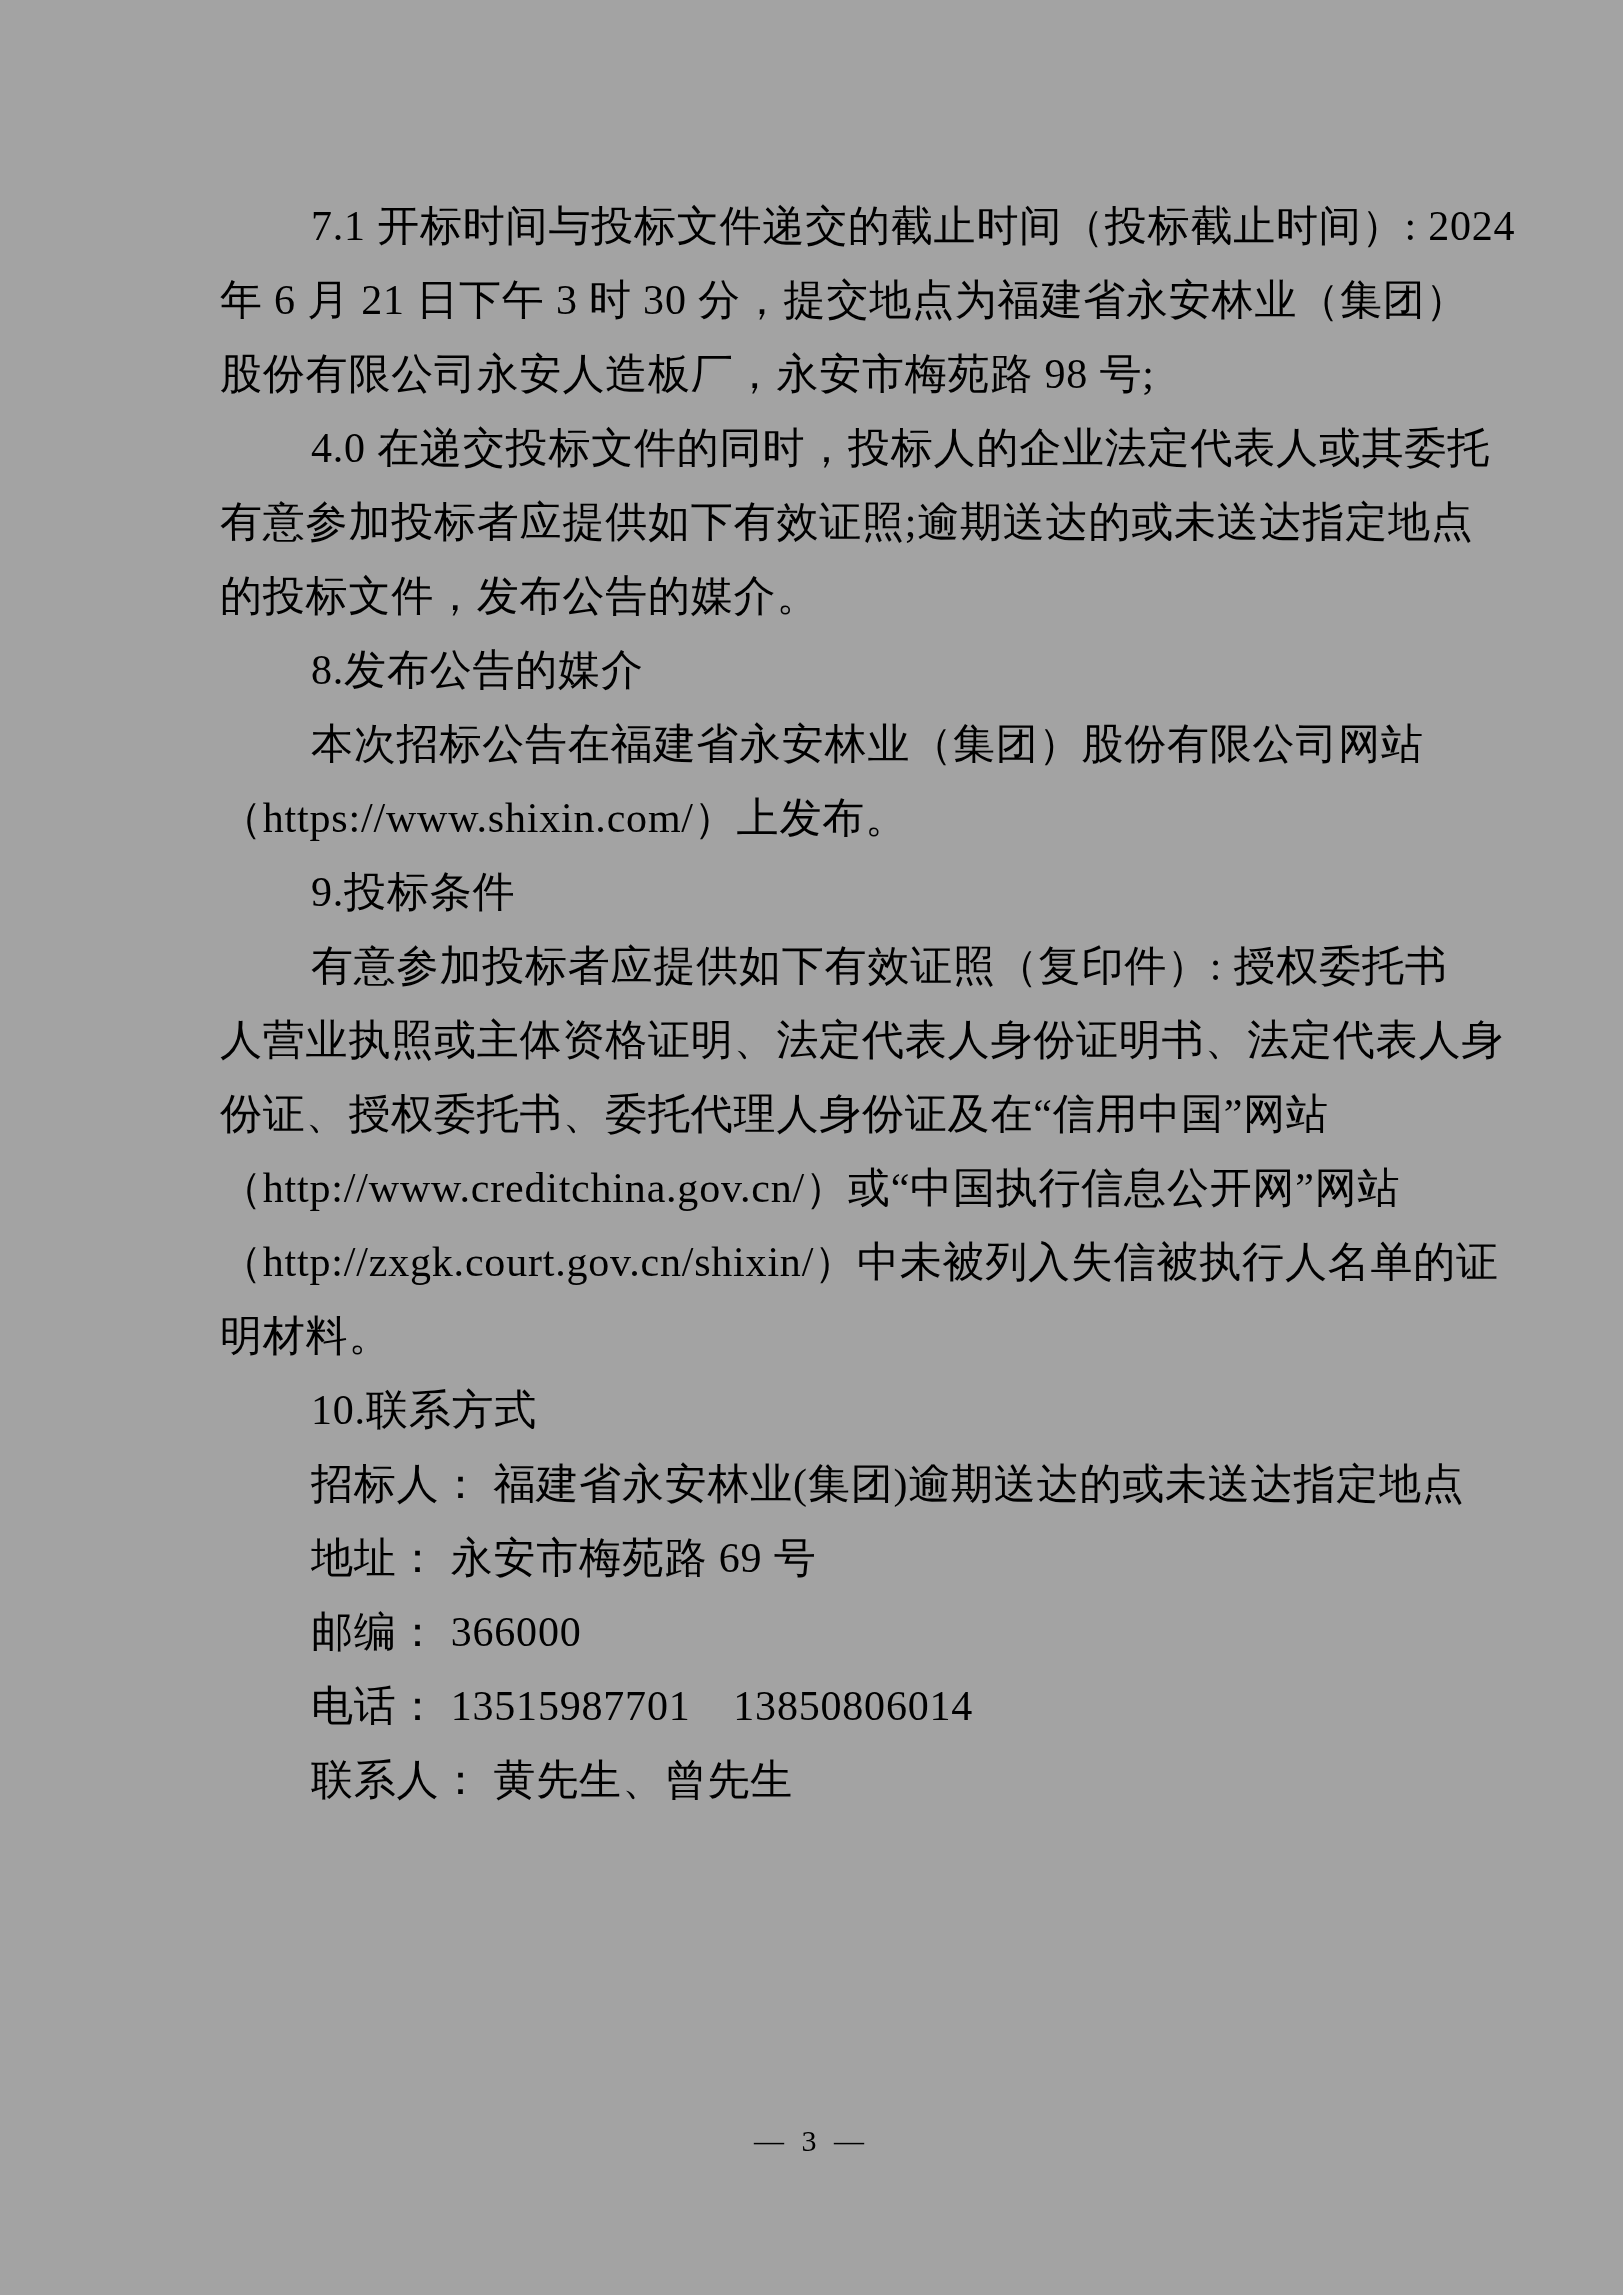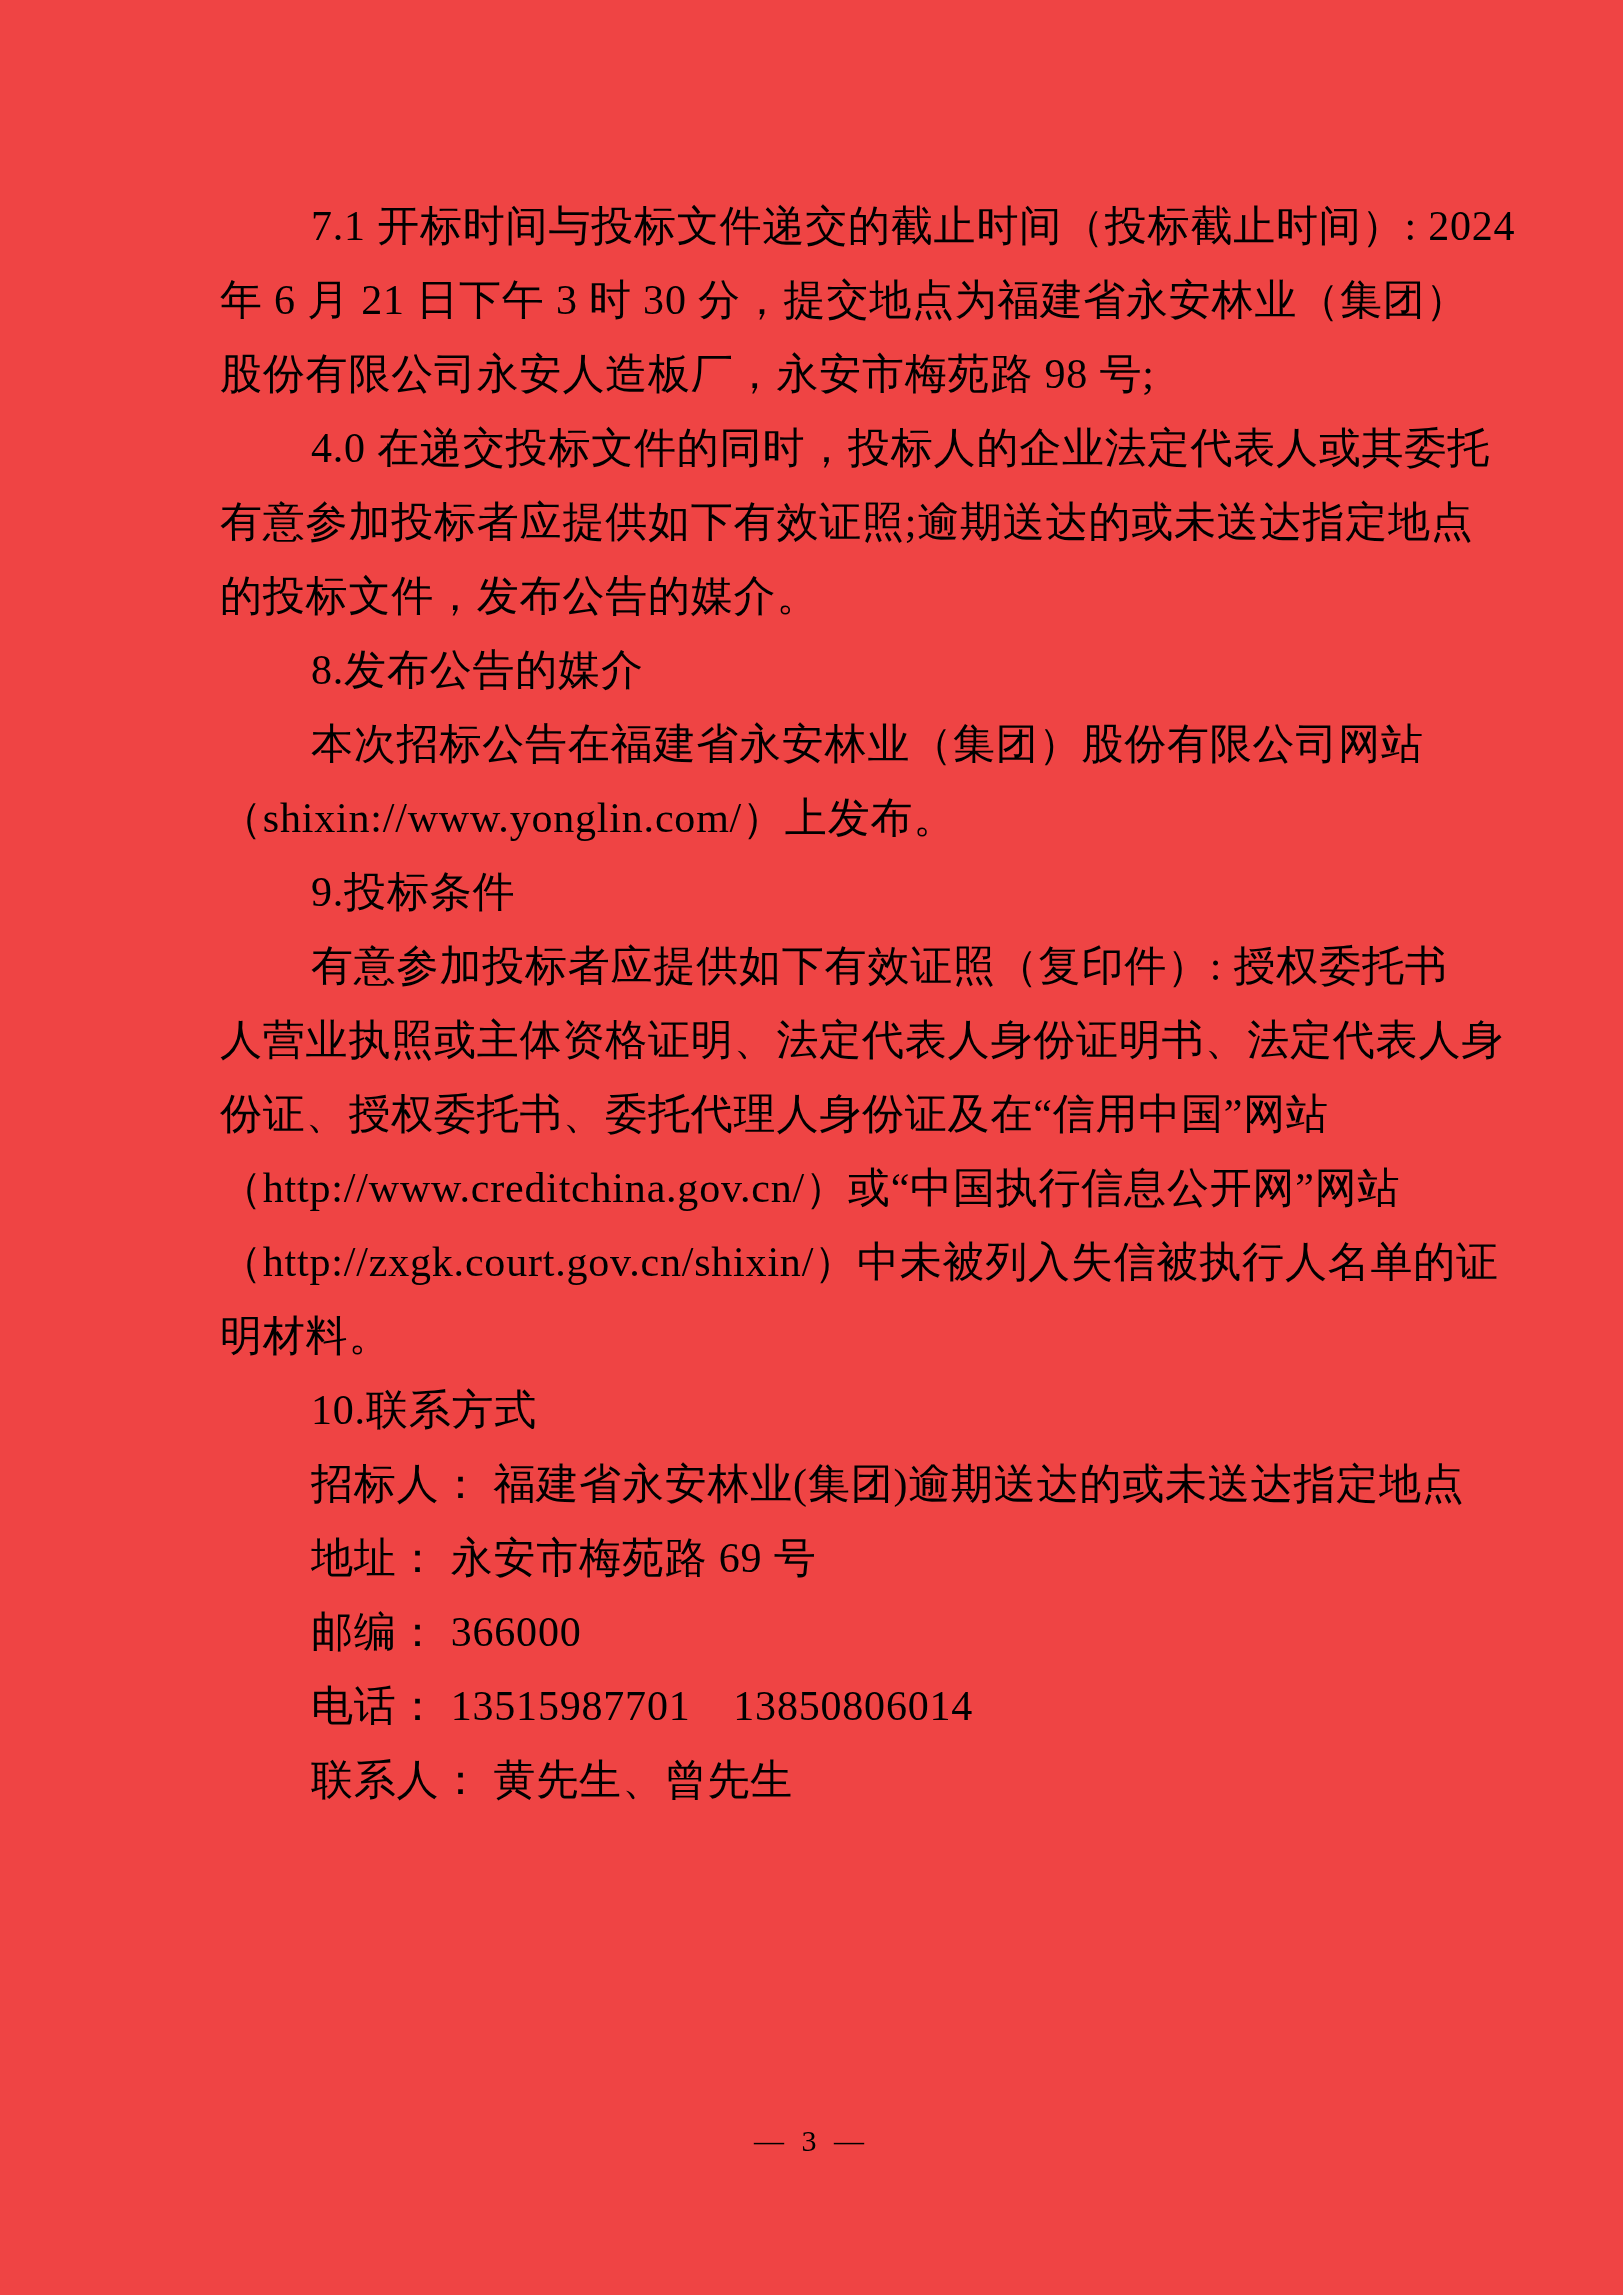--- a/index.html
+++ b/index.html
@@ -11,21 +11,21 @@
     height: 2295px;
     background: #ffffff;
     position: relative;
     overflow: hidden;
     font-family: "Liberation Serif", "DejaVu Serif", serif;
     color: #000000;
   }
   .page {
     position: absolute;
     inset: 0;
-    background: #ef4444;
+    background: #a3a3a3;
   }
   .doc {
     position: absolute;
     left: 220px;
     top: 189px;
     width: 1294px;
   }
   .line {
     font-size: 42px;
     line-height: 74px;
@@ -56,21 +56,21 @@
 <div class="page">
   <div class="doc">
       <div class="line indent">7.1 开标时间与投标文件递交的截止时间（投标截止时间）: 2024</div>
       <div class="line">年 6 月 21 日下午 3 时 30 分，提交地点为福建省永安林业（集团）</div>
       <div class="line">股份有限公司永安人造板厂，永安市梅苑路 98 号;</div>
       <div class="line indent">4.0 在递交投标文件的同时，投标人的企业法定代表人或其委托</div>
       <div class="line">有意参加投标者应提供如下有效证照;逾期送达的或未送达指定地点</div>
       <div class="line">的投标文件，发布公告的媒介。</div>
       <div class="line indent bold">8.发布公告的媒介</div>
       <div class="line indent">本次招标公告在福建省永安林业（集团）股份有限公司网站</div>
-      <div class="line">（shixin://www.yonglin.com/）上发布。</div>
+      <div class="line">（https://www.shixin.com/）上发布。</div>
       <div class="line indent bold">9.投标条件</div>
       <div class="line indent">有意参加投标者应提供如下有效证照（复印件）: 授权委托书</div>
       <div class="line">人营业执照或主体资格证明、法定代表人身份证明书、法定代表人身</div>
       <div class="line">份证、授权委托书、委托代理人身份证及在“信用中国”网站</div>
       <div class="line">（http://www.creditchina.gov.cn/）或“中国执行信息公开网”网站</div>
       <div class="line">（http://zxgk.court.gov.cn/shixin/）中未被列入失信被执行人名单的证</div>
       <div class="line">明材料。</div>
       <div class="line indent bold">10.联系方式</div>
       <div class="line indent">招标人： 福建省永安林业(集团)逾期送达的或未送达指定地点</div>
       <div class="line indent">地址： 永安市梅苑路 69 号</div>

